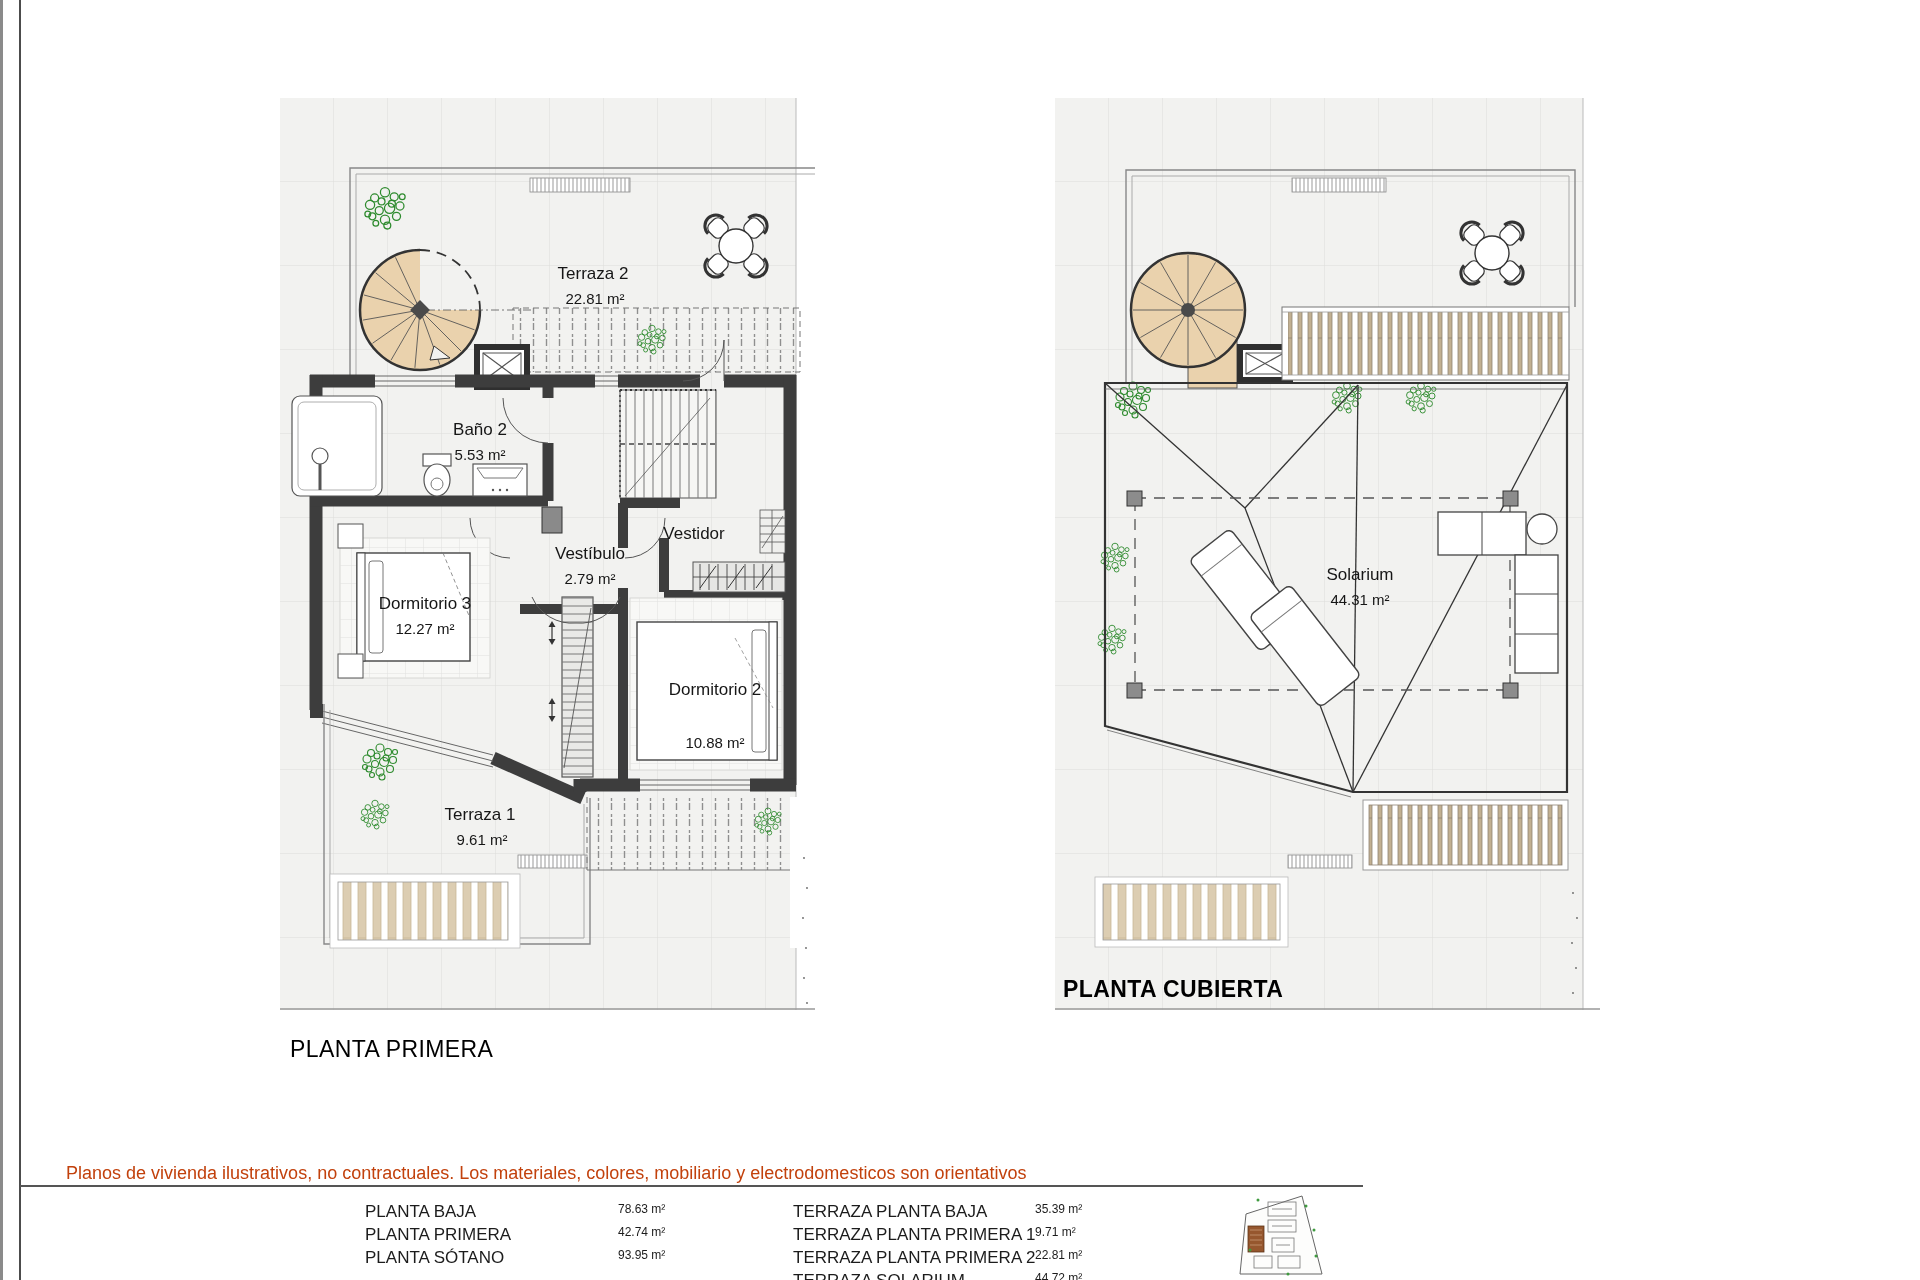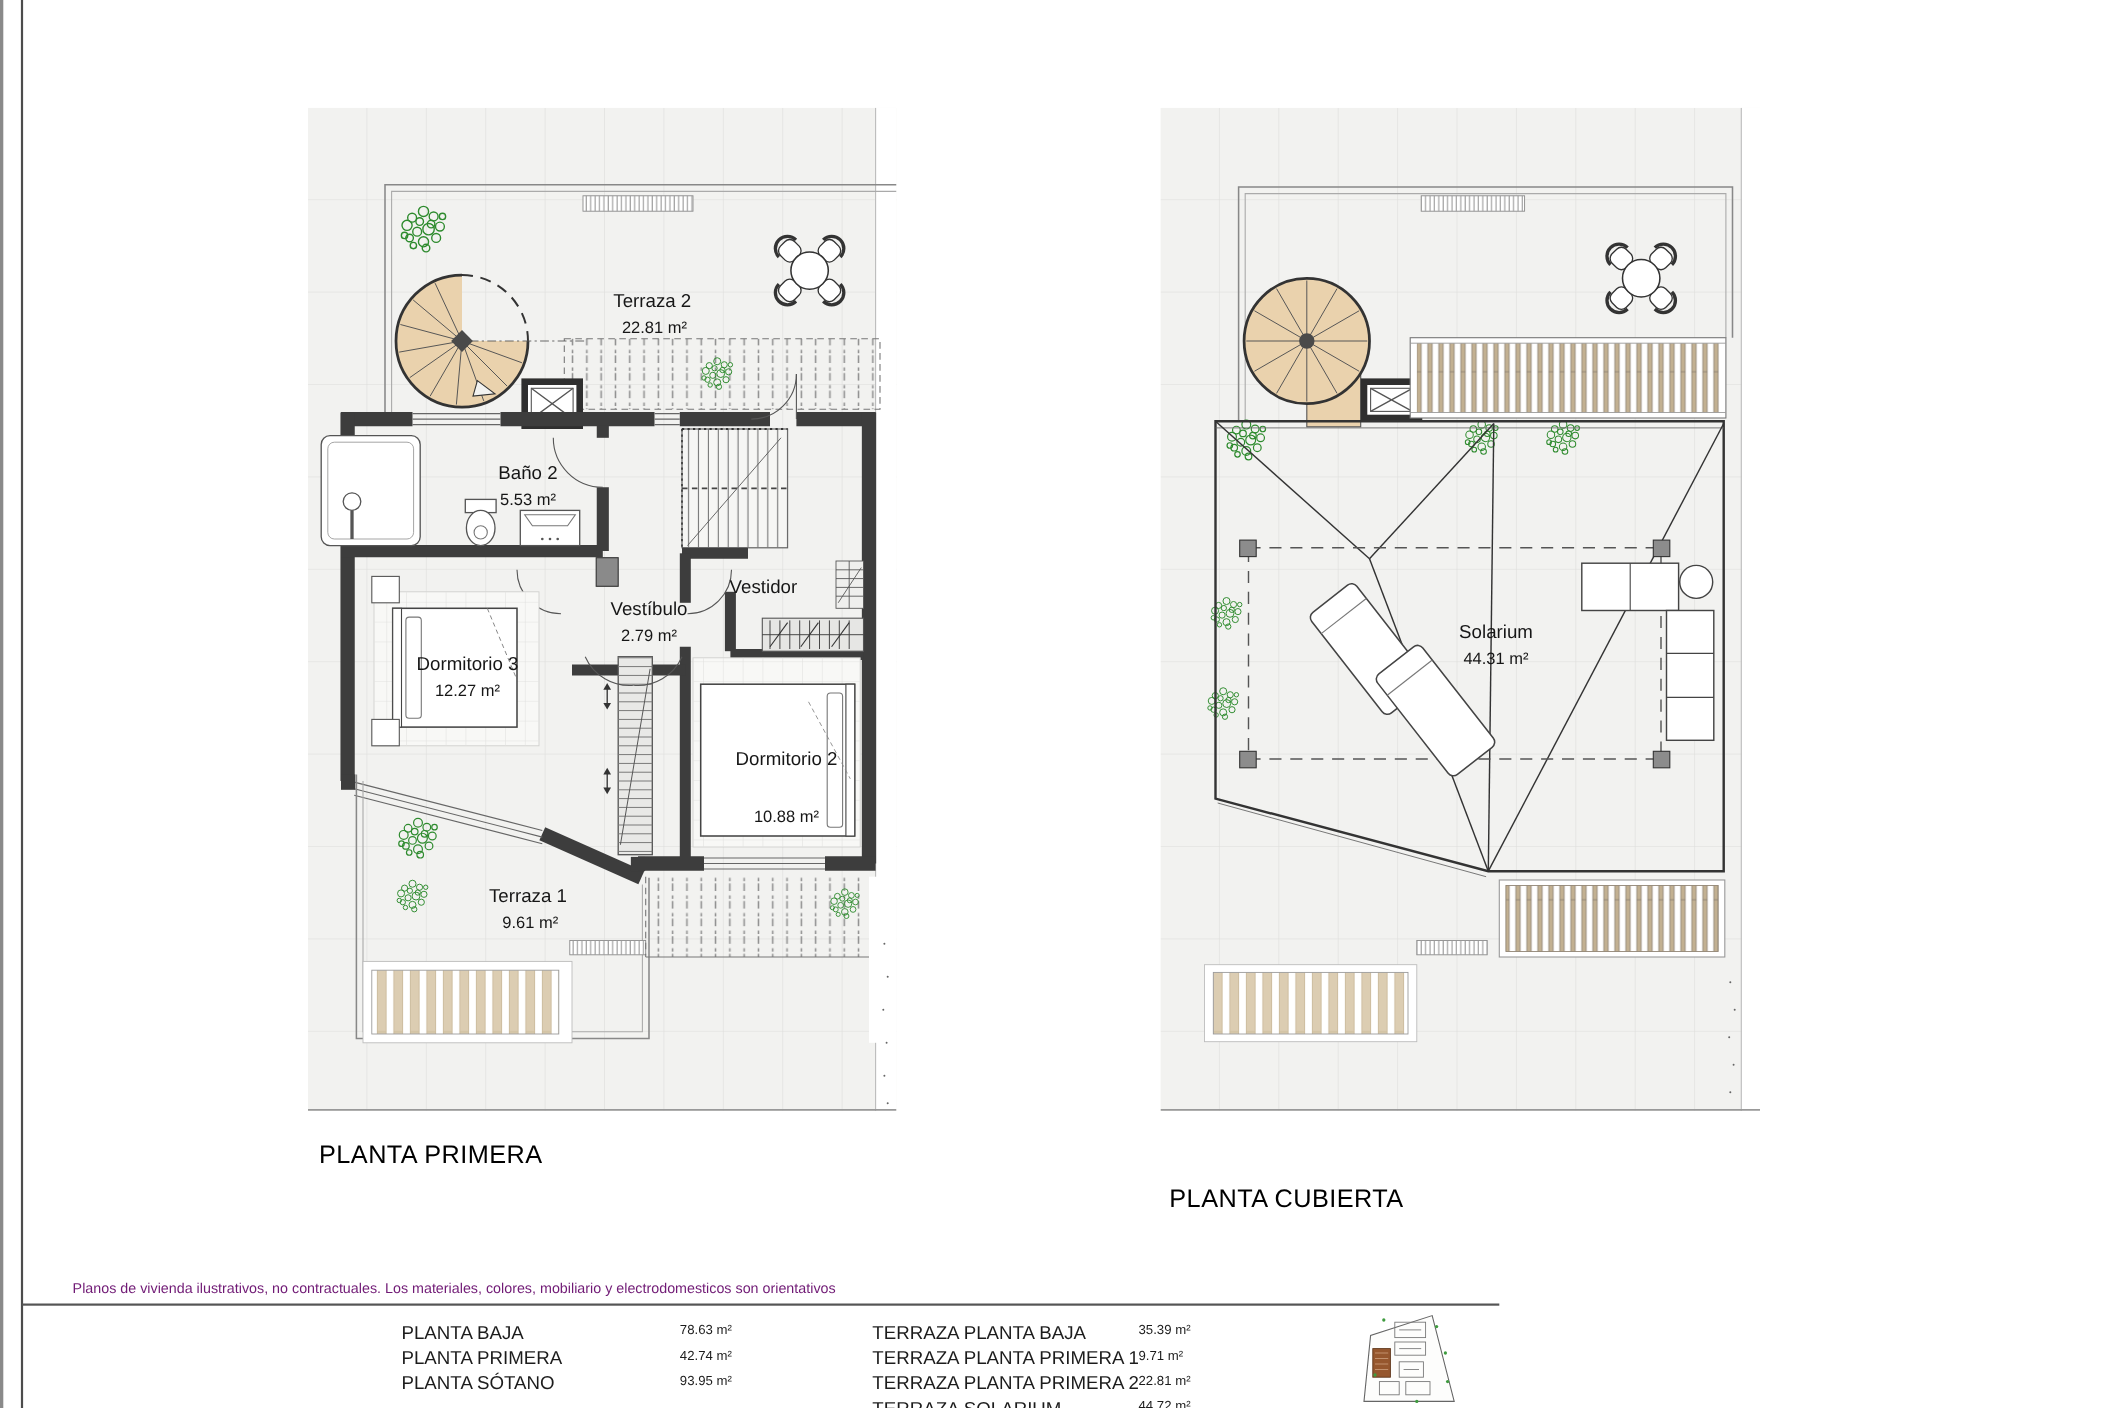--- a/index.html
+++ b/index.html
@@ -7,21 +7,21 @@
        font-family:"Liberation Sans",sans-serif;color:#1a1a1a;}
   .abs{position:absolute;}
   .page-edge{position:absolute;top:0;height:1280px;background:#8a8a8a;}
   .plan{position:absolute;width:535px;height:739px;}
   .plan svg{position:absolute;left:0;top:0;}
   .room-label{position:absolute;width:160px;margin-left:-80px;text-align:center;
               font-size:17px;color:#161616;white-space:nowrap;}
   .room-area{position:absolute;width:160px;margin-left:-80px;text-align:center;
              font-size:15px;color:#161616;white-space:nowrap;}
   .plan-title{position:absolute;font-size:23px;letter-spacing:0.4px;color:#000;}
-  .disclaimer{position:absolute;left:66px;top:1163px;font-size:13px;color:#701a75;}
+  .disclaimer{position:absolute;left:66px;top:1163px;font-size:18px;color:#c2410c;}
   .rule{position:absolute;left:20px;top:1185px;width:1343px;height:2px;background:#555;}
   .tbl-label{position:absolute;font-size:17px;color:#1c1c1c;white-space:nowrap;}
   .tbl-value{position:absolute;font-size:12px;color:#1c1c1c;white-space:nowrap;}
 </style>
 </head>
 <body>
 
 <svg width="0" height="0" style="position:absolute" aria-hidden="true">
   <defs>
     <pattern id="grid1" width="54" height="84" patternUnits="userSpaceOnUse">
@@ -444,21 +444,21 @@
     <circle cx="521" cy="870" r="0.9"></circle>
         <circle cx="518" cy="895" r="0.9"></circle>
   </g>
 </svg>
 
   <div class="room-label" style="left:305px;top:467px;">Solarium</div>
   <div class="room-area" style="left:305px;top:493px;">44.31 m²</div>
 </div>
 
 <div class="plan-title" style="left:290px;top:1036px;">PLANTA PRIMERA</div>
-<div class="plan-title" style="left:1063px;top:1076px;">PLANTA CUBIERTA</div>
+<div class="plan-title" style="left:1063px;top:976px;font-weight:bold;">PLANTA CUBIERTA</div>
 
 <div class="disclaimer">Planos de vivienda ilustrativos, no contractuales. Los materiales, colores, mobiliario y electrodomesticos son orientativos</div>
 <div class="rule"></div>
 
 <div>
   <div class="tbl-label" style="left:365px;top:1202px;">PLANTA BAJA</div>
   <div class="tbl-value" style="left:618px;top:1202px;">78.63 m²</div>
   <div class="tbl-label" style="left:365px;top:1225px;">PLANTA PRIMERA</div>
   <div class="tbl-value" style="left:618px;top:1225px;">42.74 m²</div>
   <div class="tbl-label" style="left:365px;top:1248px;">PLANTA SÓTANO</div>

